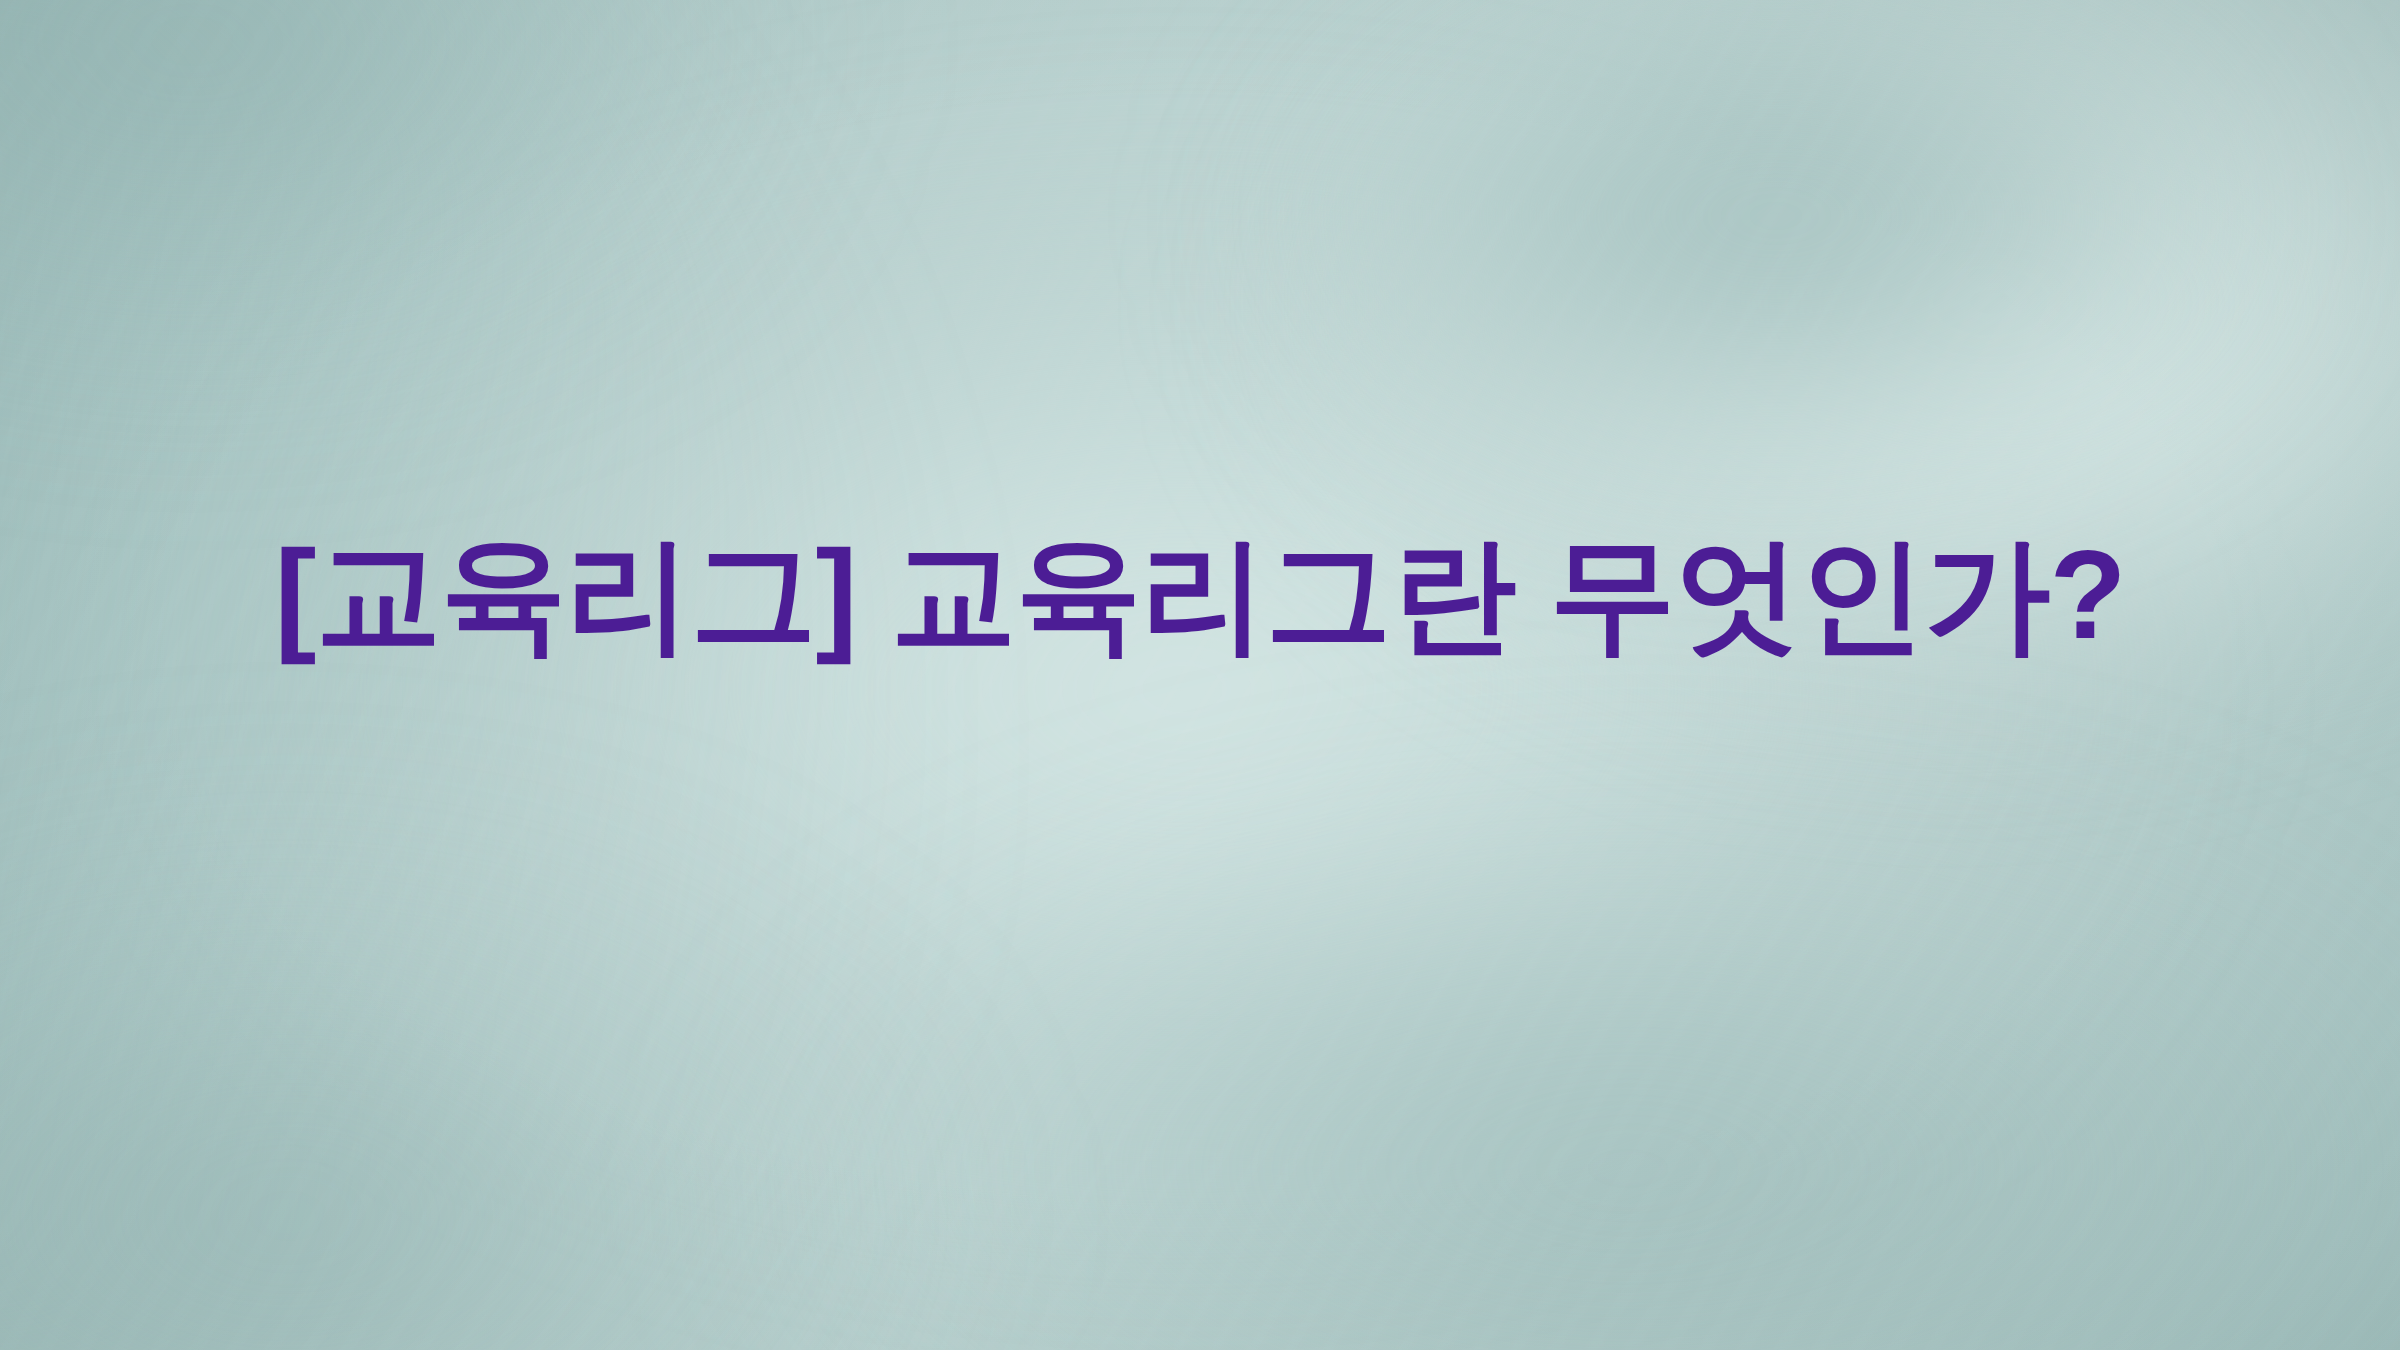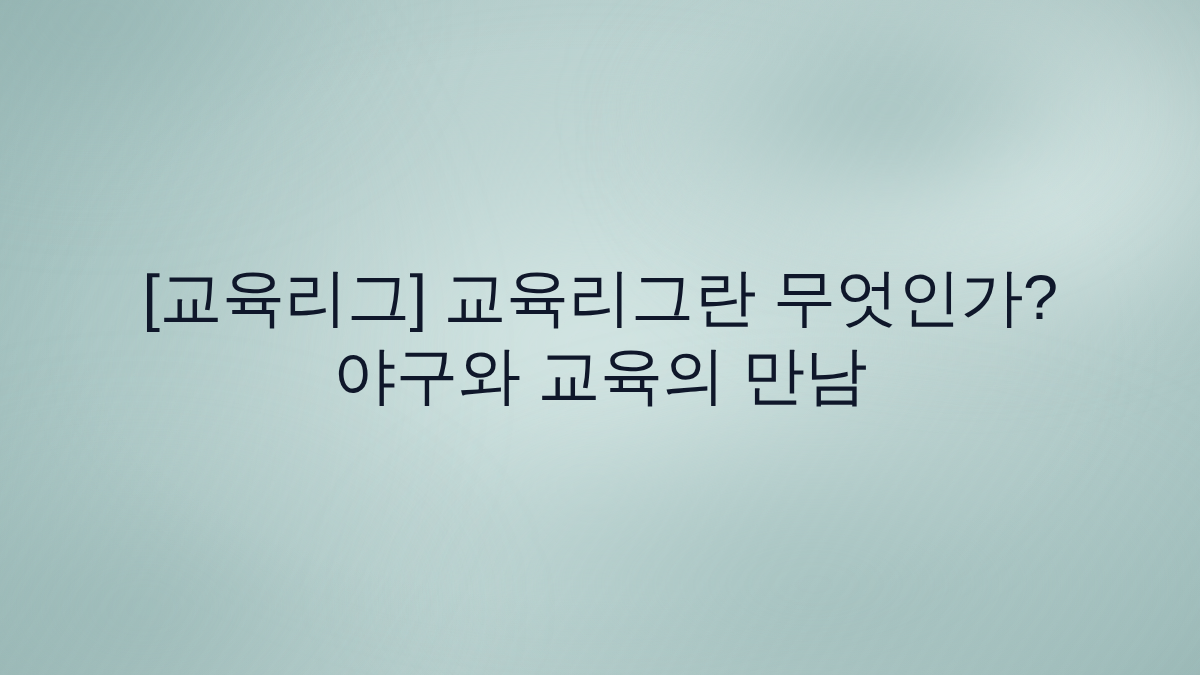--- a/index.html
+++ b/index.html
@@ -166,23 +166,23 @@
     position: absolute;
     left: 0;
     right: 0;
     top: 259px;
     text-align: center;
     z-index: 5;
   }
 
   .title-line {
     display: block;
-    color: #0f172a;
+    color: #4c1d95;
     font-size: 63px;
-    font-weight: 400;
+    font-weight: 700;
     line-height: 78px;
     letter-spacing: -0.5px;
     white-space: nowrap;
     text-rendering: geometricPrecision;
   }
 </style>
 </head>
 <body>
 
 <div id="card">
@@ -193,16 +193,15 @@
   <div class="bg-layer" id="bg-hook"></div>
   <div class="bg-layer" id="bg-eye"></div>
   <div class="bg-layer" id="bg-lower"></div>
   <div class="bg-layer" id="bg-bl"></div>
   <div class="bg-layer" id="bg-tl"></div>
   <div class="bg-layer" id="bg-sheen"></div>
   <div class="bg-layer" id="bg-vignette"></div>
 
   <div id="title-block">
     <span class="title-line">[교육리그] 교육리그란 무엇인가?</span>
-    <span class="title-line">야구와 교육의 만남</span>
   </div>
 
 </div>
 
 </body></html>

